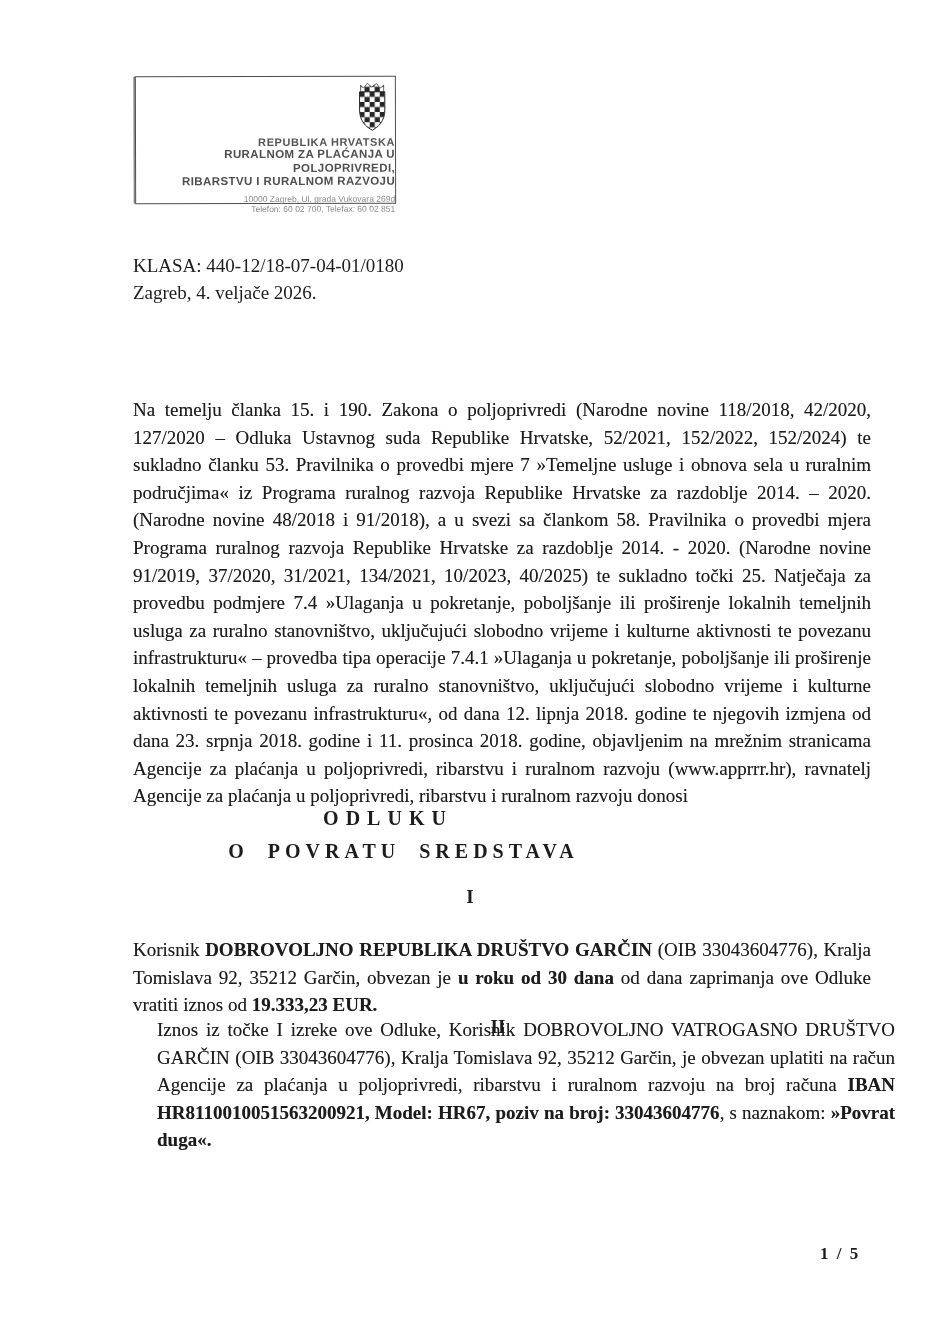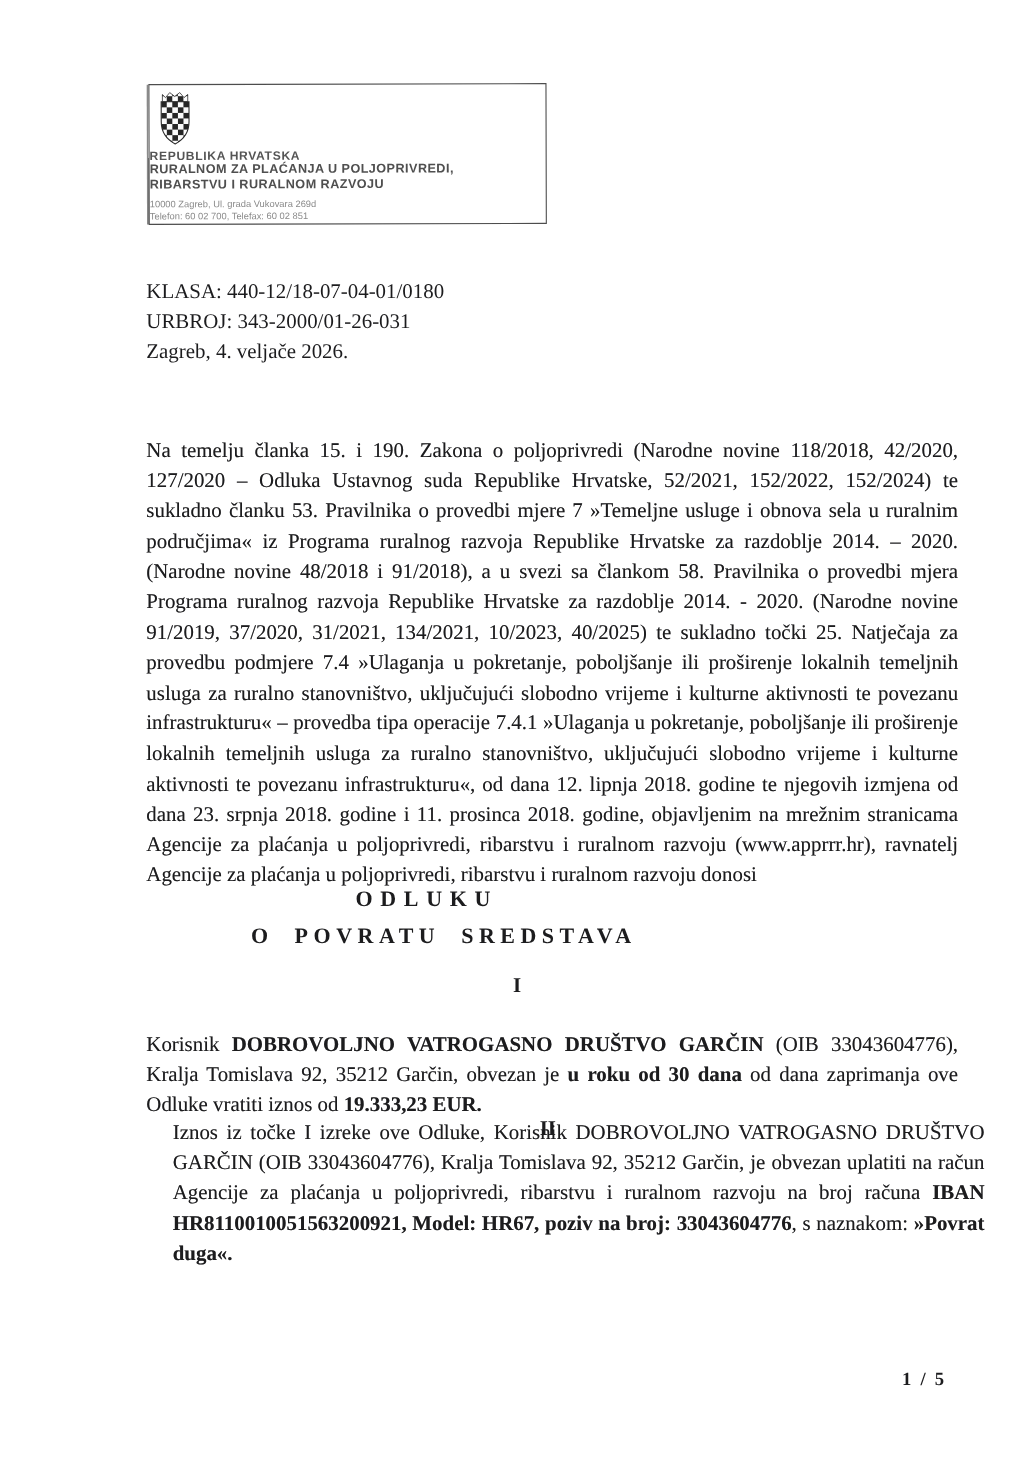--- a/index.html
+++ b/index.html
@@ -16,26 +16,26 @@
     background: #ffffff;
     color: #1c1c1e;
     font-family: "Liberation Serif", "DejaVu Serif", serif;
     overflow: hidden;
   }
   
   .letterhead-box {
     position: absolute;
     left: 135px;
     top: 76px;
-    width: 362px;
+    width: 261px;
     height: 128px;
     border: 1.5px solid #4d4d4d;
     box-shadow: -2px 0 0 -0.5px #8a8a8a;
     box-sizing: border-box;
-    text-align: left;
+    text-align: right;
     font-family: "Liberation Sans", "DejaVu Sans", sans-serif;
     color: #4a4a4a;
     transform: rotate(-0.15deg);
   }
   .coa-wrap {
     margin-top: 5px;
     height: 52px;
     line-height: 0;
   }
   .lh-country {
@@ -146,32 +146,31 @@
     </div>
     <div class="lh-country">REPUBLIKA HRVATSKA</div>
     <div class="lh-agency">RURALNOM ZA PLAĆANJA U POLJOPRIVREDI,</div>
     <div class="lh-agency">RIBARSTVU I RURALNOM RAZVOJU</div>
     <div class="lh-address">10000 Zagreb, Ul. grada Vukovara 269d</div>
     <div class="lh-contact">Telefon: 60 02 700, Telefax: 60 02 851</div>
   </div>
 
   <div class="meta-block">
     <div>KLASA: 440-12/18-07-04-01/0180</div>
-    <div>URBROJ: 343-2000/01-26-031</div>
     <div>Zagreb, 4. veljače 2026.</div>
   </div>
 
   <div class="preamble">Na temelju članka 15. i 190. Zakona o poljoprivredi (Narodne novine 118/2018, 42/2020, 127/2020 – Odluka Ustavnog suda Republike Hrvatske, 52/2021, 152/2022, 152/2024) te sukladno članku 53. Pravilnika o provedbi mjere 7 »Temeljne usluge i obnova sela u ruralnim područjima« iz Programa ruralnog razvoja Republike Hrvatske za razdoblje 2014. – 2020. (Narodne novine 48/2018 i 91/2018), a u svezi sa člankom 58. Pravilnika o provedbi mjera Programa ruralnog razvoja Republike Hrvatske za razdoblje 2014. - 2020. (Narodne novine 91/2019, 37/2020, 31/2021, 134/2021, 10/2023, 40/2025) te sukladno točki 25. Natječaja za provedbu podmjere 7.4 »Ulaganja u pokretanje, poboljšanje ili proširenje lokalnih temeljnih usluga za ruralno stanovništvo, uključujući slobodno vrijeme i kulturne aktivnosti te povezanu infrastrukturu« – provedba tipa operacije 7.4.1 »Ulaganja u pokretanje, poboljšanje ili proširenje lokalnih temeljnih usluga za ruralno stanovništvo, uključujući slobodno vrijeme i kulturne aktivnosti te povezanu infrastrukturu«, od dana 12. lipnja 2018. godine te njegovih izmjena od dana 23. srpnja 2018. godine i 11. prosinca 2018. godine, objavljenim na mrežnim stranicama Agencije za plaćanja u poljoprivredi, ribarstvu i ruralnom razvoju (www.apprrr.hr), ravnatelj Agencije za plaćanja u poljoprivredi, ribarstvu i ruralnom razvoju donosi</div>
 
   <div class="doc-title">
     <span class="t1">ODLUKU</span>
     <span class="t2">O POVRATU SREDSTAVA</span>
   </div>
 
   <div class="sec-numeral n1">I</div>
-  <div class="sec-para p1"><span>Korisnik </span><b>DOBROVOLJNO VATROGASNO DRUŠTVO GARČIN</b><span> (OIB 33043604776), Kralja Tomislava 92, 35212 Garčin, obvezan je </span><b>u roku od 30 dana</b><span> od dana zaprimanja ove Odluke vratiti iznos od </span><b>19.333,23 EUR.</b></div>
+  <div class="sec-para p1"><span>Korisnik </span><b>DOBROVOLJNO REPUBLIKA DRUŠTVO GARČIN</b><span> (OIB 33043604776), Kralja Tomislava 92, 35212 Garčin, obvezan je </span><b>u roku od 30 dana</b><span> od dana zaprimanja ove Odluke vratiti iznos od </span><b>19.333,23 EUR.</b></div>
 
   <div class="sec-numeral n2">II</div>
   <div class="sec-para p2"><span>Iznos iz točke I izreke ove Odluke, Korisnik DOBROVOLJNO VATROGASNO DRUŠTVO GARČIN (OIB 33043604776), Kralja Tomislava 92, 35212 Garčin, je obvezan uplatiti na račun Agencije za plaćanja u poljoprivredi, ribarstvu i ruralnom razvoju na broj računa </span><b>IBAN HR8110010051563200921, Model: HR67, poziv na broj: 33043604776</b><span>, s naznakom: </span><b>»Povrat duga«.</b></div>
 
   <div class="page-indicator">1 / 5</div>
 
 </div>
 
 </body></html>

